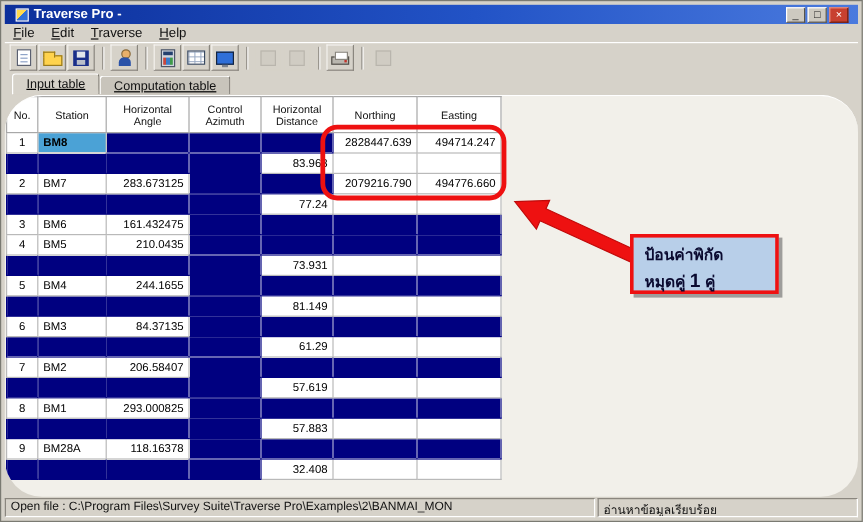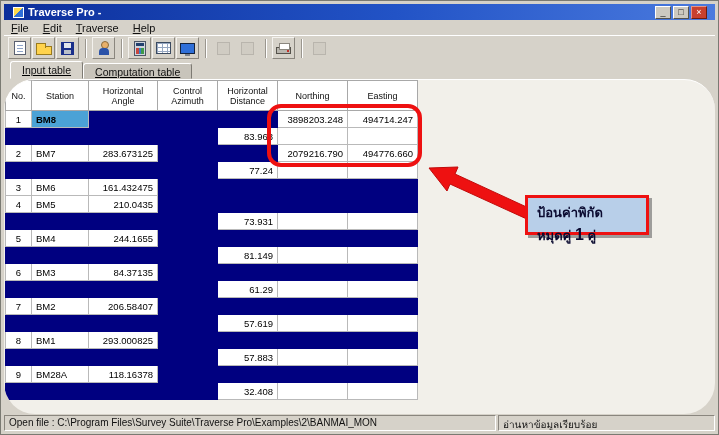--- a/index.html
+++ b/index.html
@@ -90,21 +90,21 @@
   .grid td.navy { background:#000080; border-color:#000080; }
   .grid td.num { text-align:right; }
   .grid td.c-no { text-align:center; }
   .grid td.c-station { text-align:left; }
   .grid td.selected { background:#4ba2d6;font-weight:bold; }
 
   
   .red-rect { position:absolute; left:266px; top:103px; width:155px; height:63px;
               border:4px solid #ee1111; border-radius:14px; z-index:9; pointer-events:none; }
   .arrow-svg { position:absolute; left:0; top:0; width:719px; height:435px; z-index:10; pointer-events:none; }
-  .callout { position:absolute; left:524px; top:194px; width:124px; height:40px;
+  .callout { position:absolute; left:524px; top:194px; width:124px; height:50px;
              background:#b8cfe9; border:3px solid #ee1111; z-index:11;
              box-shadow:3px 3px 0 rgba(90,90,90,.55);
              padding:5px 9px; font-size:13px; font-weight:bold; color:#0a0a30; line-height:1.55; }
   .callout .big { font-size:16px; }
 
   
   .statusbar { position:absolute; left:3px; right:3px; bottom:3px; height:16px;
                display:flex; gap:2px; font-size:10px; color:#111; }
   .status-panel { border:1px solid; border-color:#8a867e #ffffff #ffffff #8a867e;
                   padding:1px 4px; white-space:nowrap; overflow:hidden; }
@@ -202,21 +202,21 @@
           <th>Easting</th>
         </tr>
       </thead>
       <tbody>
           <tr>
             <td class="c-no">1</td>
             <td class="c-station selected">BM8</td>
             <td class="navy num"></td>
             <td class="navy num"></td>
             <td class="navy num"></td>
-            <td class="num">3898203.248</td>
+            <td class="num">2828447.639</td>
             <td class="num">494714.247</td>
           </tr>
           <tr>
             <td class="navy c-no"></td>
             <td class="navy c-station"></td>
             <td class="navy num"></td>
             <td class="navy num"></td>
             <td class="num">83.968</td>
             <td class="num"></td>
             <td class="num"></td>

